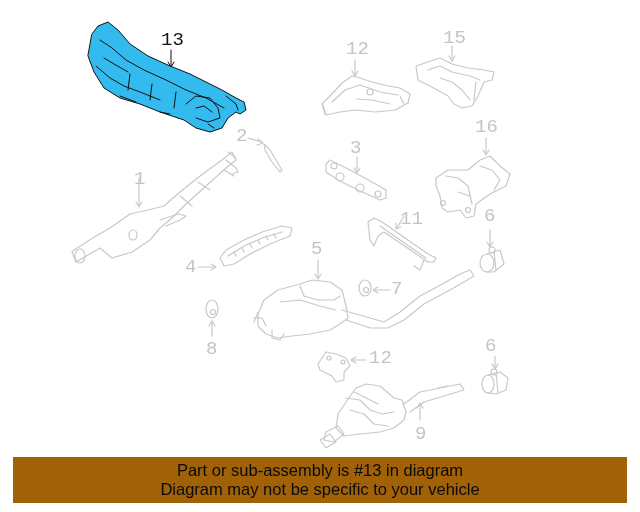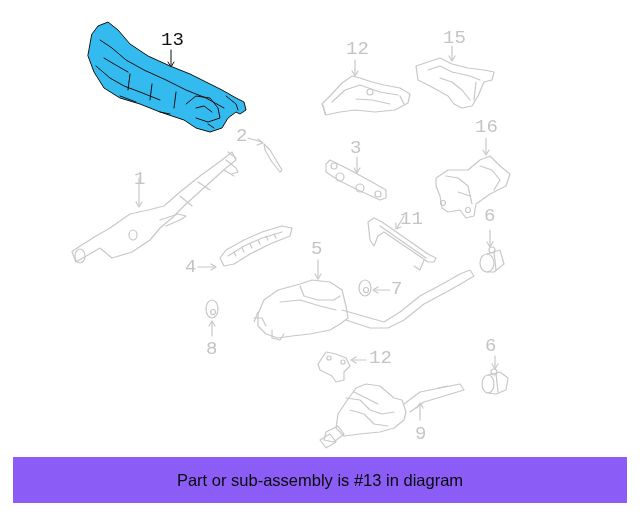--- a/index.html
+++ b/index.html
@@ -1,20 +1,20 @@
 <!DOCTYPE html>
 <html><head>
 <meta charset="utf-8">
 <style>
   html, body { margin:0; padding:0; background:#ffffff; }
   body { width:640px; height:512px; position:relative; overflow:hidden; font-family:"Liberation Sans", sans-serif; }
   #diagram { position:absolute; left:0; top:0; width:640px; height:512px; }
   .lbl { position:absolute; font-family:Liberation Mono, monospace; font-size:19px; color:#c4c4c4; line-height:1; white-space:nowrap; }
   .lbl.hl { color:#111111; }
-  .banner { position:absolute; left:13px; top:457px; width:614px; height:46px; background:#8b5cf6; display:flex; flex-direction:column; align-items:center; justify-content:center; }
+  .banner { position:absolute; left:13px; top:457px; width:614px; height:46px; background:#a16207; display:flex; flex-direction:column; align-items:center; justify-content:center; }
   .banner span { font-family:"Liberation Sans", sans-serif; font-size:16.5px; color:#0a0a0a; line-height:19px; }
 </style>
 </head>
 <body>
 
 <div id="diagram">
   <svg width="640" height="512" viewBox="0 0 640 512" xmlns="http://www.w3.org/2000/svg">
     <g fill="none" stroke="#c8c8c8" stroke-width="1.2" stroke-linejoin="round" stroke-linecap="round">
 
       <g>
@@ -185,13 +185,14 @@
   <span class="lbl" style="left:400px;top:210px">11</span>
   <span class="lbl" style="left:369px;top:349px">12</span>
   <span class="lbl hl" style="left:161px;top:31px">13</span>
   <span class="lbl" style="left:346px;top:40px">12</span>
   <span class="lbl" style="left:443px;top:29px">15</span>
   <span class="lbl" style="left:475px;top:118px">16</span>
 </div>
 
 <div class="banner">
   <span>Part or sub-assembly is #13 in diagram</span>
+  <span>Diagram may not be specific to your vehicle</span>
 </div>
 
 </body></html>

